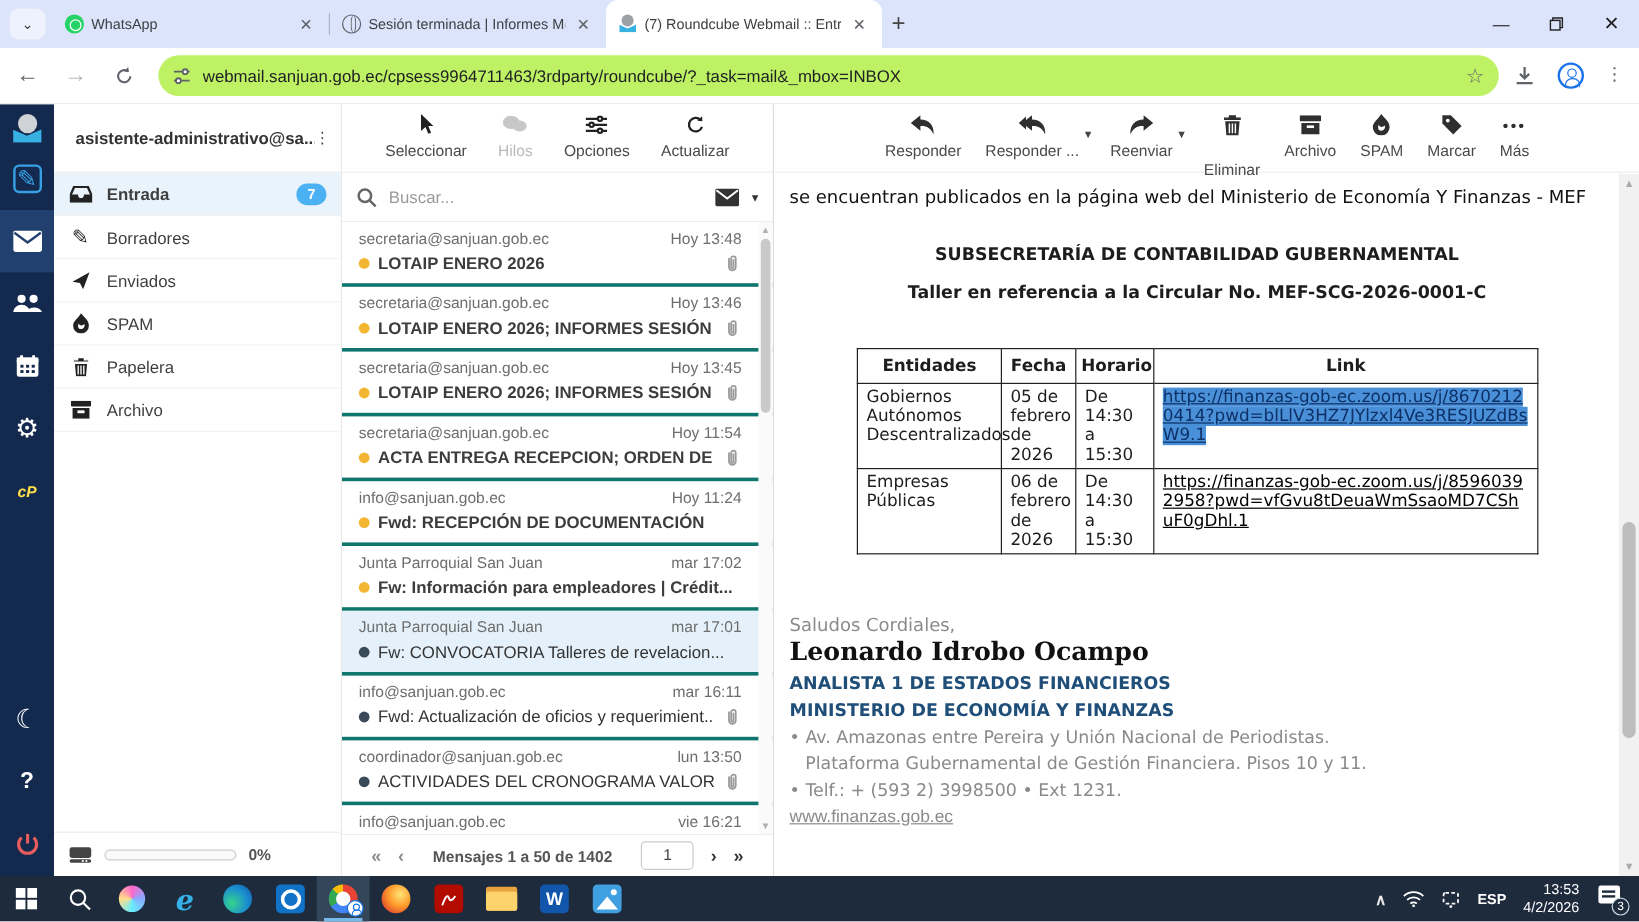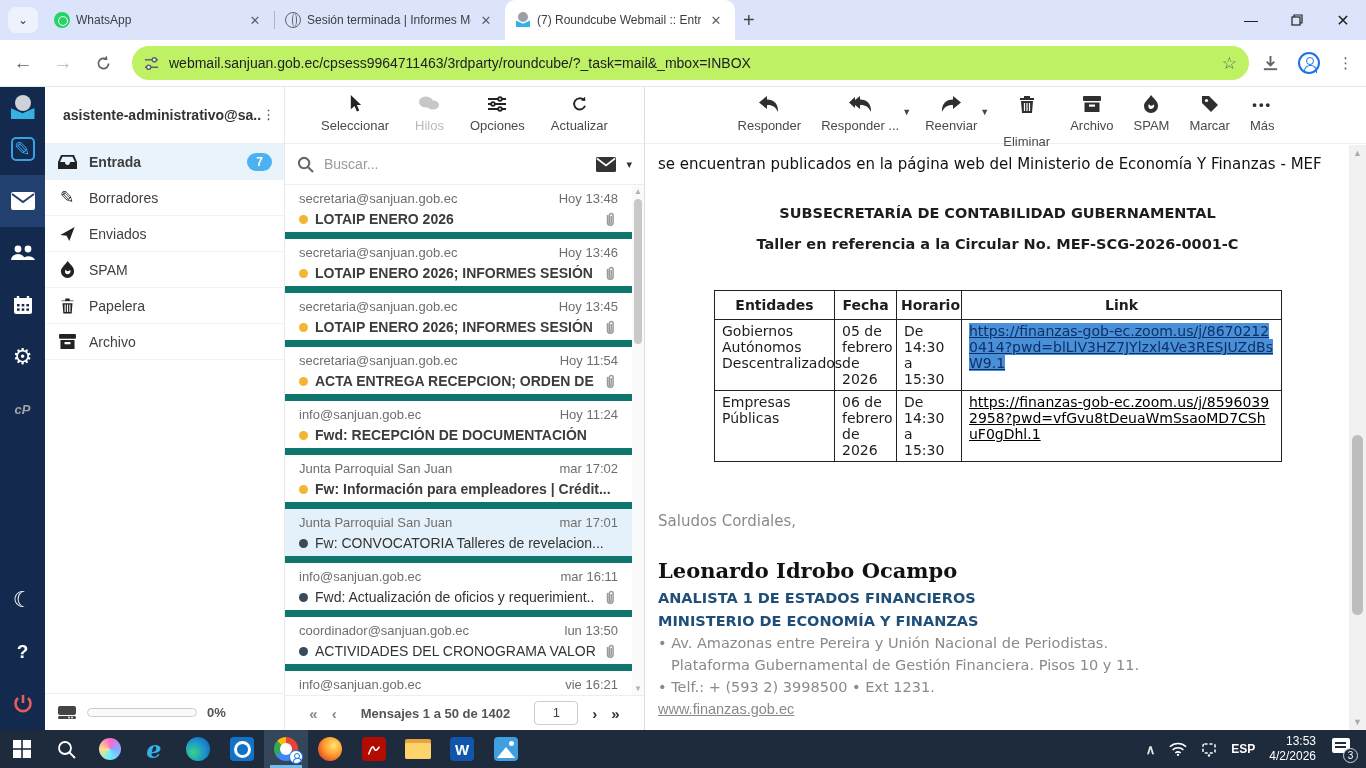--- a/index.html
+++ b/index.html
@@ -43,21 +43,21 @@
   .webmail { position:absolute; left:0; top:87px; width:1366px; height:643px; background:#fff; }
 
   
   .rail { position:absolute; left:0; top:0; width:45px; height:643px; background:#13294e; display:flex; flex-direction:column; align-items:center; }
   .rail-item { width:45px; height:52px; display:flex; align-items:center; justify-content:center; color:#fff; }
   .rail-item.active { background:#21406f; }
   .rail-logo { margin:8px 0 2px; position:relative; width:26px; height:26px; }
   .rail-logo .rc-top { position:absolute; left:5px; top:0; width:16px; height:16px; border-radius:50%; background:#cfd2d6; }
   .rail-logo .rc-bot { position:absolute; left:1px; top:11px; width:24px; height:13px; background:#37b1e2; clip-path:polygon(0 15%,50% 55%,100% 15%,100% 100%,0 100%); }
   .compose-ico { color:#38a1e6; font-size:20px; border:2.5px solid #38a1e6; border-radius:5px; width:24px; height:24px; display:flex; align-items:center; justify-content:center; }
-  .cp-logo { color:#a3a3a3; font-weight:bold; font-style:italic; font-size:13px; }
+  .cp-logo { color:#fde047; font-weight:bold; font-style:italic; font-size:13px; }
   .rail-spacer { flex:1; }
   .power-ico { color:#e85c5c; }
 
   
   .folders { position:absolute; left:45px; top:0; width:240px; height:643px; background:#fff; border-right:1px solid #e8e8e8; }
   .account-row { height:57px; display:flex; align-items:center; padding:0 10px 0 18px; border-bottom:1px solid #eee; }
   .account-name { font-size:14px; font-weight:bold; color:#333; flex:1; white-space:nowrap; overflow:hidden; }
   .account-kebab { color:#444; font-size:13px; line-height:3.5px; width:12px; text-align:center; }
   .folder { height:36px; display:flex; align-items:center; padding:0 12px; color:#3f3f3f; font-size:14px; border-bottom:1px solid #f3f3f3; }
   .folder .fico { width:20px; margin-right:12px; color:#2b2b2b; display:flex; justify-content:center; }
@@ -71,21 +71,21 @@
   .maillist { position:absolute; left:285px; top:0; width:360px; height:643px; background:#fff; border-right:1px solid #ddd; }
   .list-toolbar { height:57px; display:flex; align-items:flex-start; justify-content:center; gap:26px; padding-top:6px; border-bottom:1px solid #eee; }
   .lt-btn { display:flex; flex-direction:column; align-items:center; gap:3px; color:#4a4a4a; font-size:13px; }
   .lt-btn .lico { height:22px; display:flex; align-items:center; color:#333; }
   .lt-btn.disabled { color:#b9b9b9; }
   .lt-btn.disabled .lico { color:#c7c7c7; }
   .search-row { height:41px; display:flex; align-items:center; padding:0 12px; border-bottom:1px solid #eee; gap:10px; }
   .search-row input { border:none; outline:none; flex:1; font-size:14px; color:#444; font-family:inherit; background:transparent; }
   .search-row input::placeholder { color:#9a9a9a; }
   .rows { position:absolute; top:98px; bottom:35px; left:0; right:0; overflow:hidden; }
-  .msg { height:54px; padding:6px 26px 0 14px; border-bottom:7px solid #0f766e; position:relative; }
+  .msg { height:54px; padding:6px 26px 0 14px; border-bottom:3px solid #0f766e; position:relative; }
   .msg.selected { background:#e5f1fa; }
   .msg .line1 { display:flex; font-size:13px; color:#6e6e6e; }
   .msg .sender { flex:1; white-space:nowrap; overflow:hidden; }
   .msg .time { margin-left:8px; }
   .msg .line2 { display:flex; align-items:center; margin-top:5px; gap:7px; }
   .dot { width:9px; height:9px; border-radius:50%; flex:0 0 9px; }
   .dot.yellow { background:#f2b632; }
   .dot.dark { background:#3a4a58; }
   .subject { font-size:14px; font-weight:bold; color:#3c3c3c; white-space:nowrap; overflow:hidden; flex:1; }
   .clip { color:#9a9a9a; flex:0 0 16px; }
@@ -108,21 +108,21 @@
   .mv-h1 { text-align:center; font-weight:bold; font-size:14.5px; margin-top:32px; font-family:"DejaVu Sans", sans-serif; }
   .mv-h2 { text-align:center; font-weight:bold; font-size:14.5px; margin-top:15px; font-family:"DejaVu Sans", sans-serif; }
   table.sched { border-collapse:collapse; margin:38px 0 0 56px; width:567px; table-layout:fixed; }
   table.sched th, table.sched td { border:1px solid #222; font-size:14px; padding:3px 7px; vertical-align:top; font-family:"DejaVu Sans", sans-serif; }
   table.sched th { font-weight:bold; text-align:center; padding:6px 4px; }
   td.c-ent { width:120px; } td.c-date { width:62px; } td.c-time { width:65px; } td.c-link { width:320px; }
   td.pad-b { padding-bottom:34px; }
   a.zlink { color:#000000; text-decoration:underline; word-break:break-all; }
   a.zlink.hl { background:#4a90d9; color:#0d3166; }
   .closing { color:#8a8a8a; font-size:15px; margin-top:50px; font-family:"DejaVu Sans", sans-serif; }
-  .sig-name { font-size:21px; font-weight:bold; color:#111; margin-top:28px; font-family:"DejaVu Serif", serif; }
+  .sig-name { font-size:21px; font-weight:bold; color:#111; font-family:"DejaVu Serif", serif; }
   .sig-role { font-size:14.5px; font-weight:bold; color:#1f4e79; margin-top:7px; font-family:"DejaVu Sans", sans-serif; }
   .sig-gray { font-size:14.5px; color:#8a8a8a; margin-top:6px; font-family:"DejaVu Sans", sans-serif; }
   .sig-indent { margin-left:13px; }
   .sig-web { font-size:14.5px; color:#8a8a8a; text-decoration:underline; margin-top:6px; }
   .mv-scroll { position:absolute; right:0; top:58px; bottom:0; width:17px; background:#f1f1f1; }
   .mv-scroll .arr { position:absolute; left:0; width:17px; color:#ababab; font-size:9px; text-align:center; }
   .mv-scroll .thumb { position:absolute; left:3px; width:11px; border-radius:6px; background:#bdbdbd; top:290px; height:180px; }
 
   
   .taskbar { position:absolute; left:0; top:730px; width:1366px; height:38px; background:#1d2b3d; display:flex; align-items:center; }

